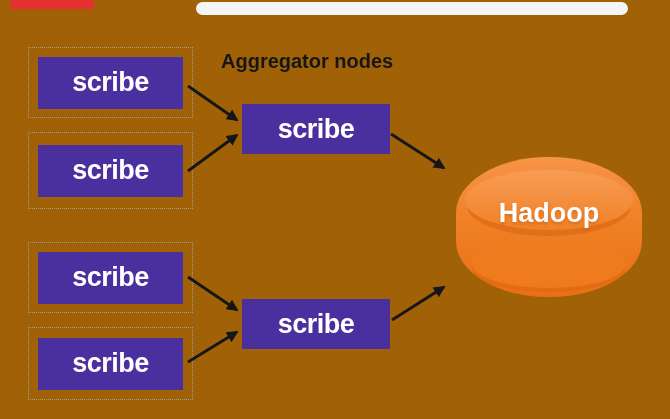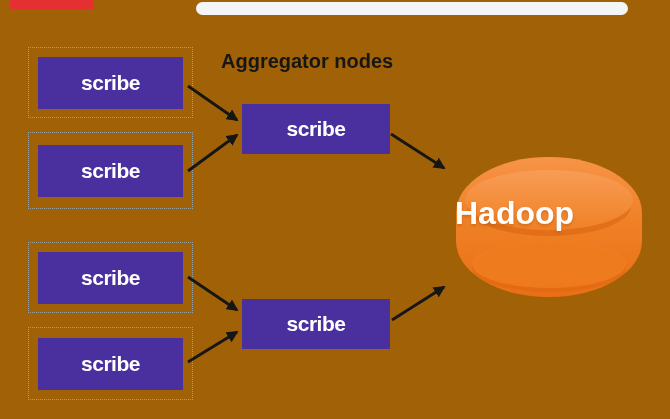--- a/index.html
+++ b/index.html
@@ -58,21 +58,21 @@
   .g2 { top: 132px; height: 77px; }
   .g3 { top: 242px; height: 71px; }
   .g4 { top: 327px; height: 73px; }
 
   .scribe-box {
     background: var(--node_purple, #4a2f9e);
     color: var(--node_text, #ffffff);
     display: flex;
     align-items: center;
     justify-content: center;
-    font-size: 21px;
+    font-size: 27px;
     font-weight: 600;
     letter-spacing: -0.5px;
   }
   .src-group .scribe-box {
     width: 145px;
     height: 52px;
   }
 
   
   .agg {
@@ -94,23 +94,23 @@
   
   .cylinder {
     position: absolute;
     left: 455px; top: 156px;
     width: 188px; height: 142px;
   }
   .cyl-label {
     position: absolute;
     left: 455px; top: 197px;
     width: 188px;
-    text-align: left;
+    text-align: center;
     color: var(--storage_text, #ffffff);
-    font-size: 32px;
+    font-size: 27px;
     font-weight: bold;
     line-height: 33px;
     text-shadow: 0 2px 3px rgba(160, 70, 0, 0.35);
     letter-spacing: 0px;
   }
 </style>
 </head>
 <body>
 
 <div class="stage">

